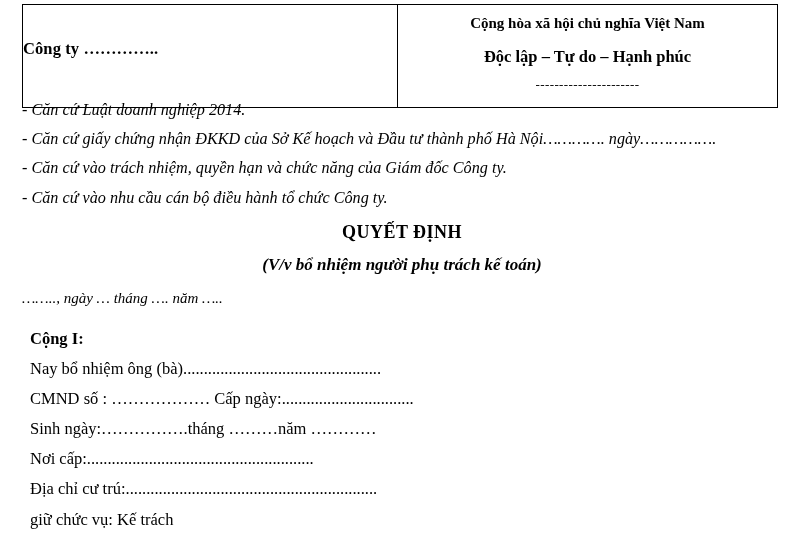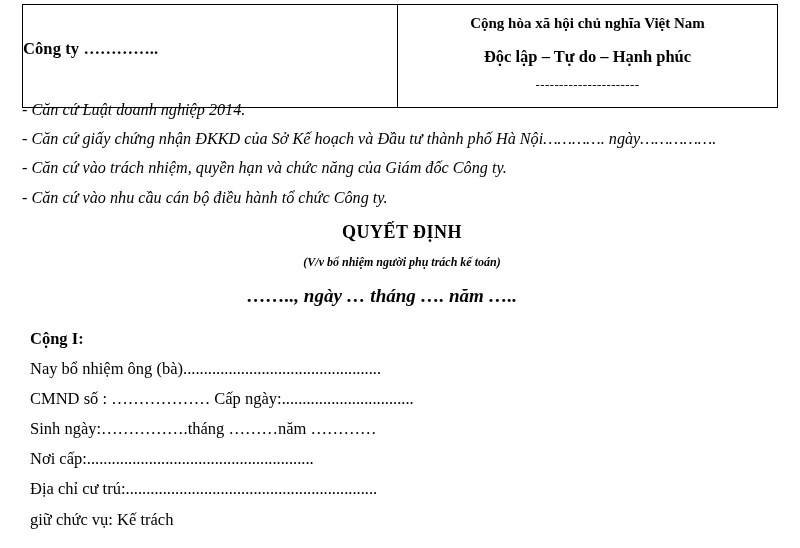--- a/index.html
+++ b/index.html
@@ -89,28 +89,28 @@
     text-align: center;
     font-weight: bold;
     font-size: 18px;
     letter-spacing: .5px;
     margin: 16px 0 0 0;
   }
   .subtitle {
     text-align: center;
     font-style: italic;
     font-weight: bold;
-    font-size: 12px;
+    font-size: 17px;
     margin: 12px 0 0 0;
   }
   .date-line {
-    text-align: center;
+    text-align: left;
     font-style: italic;
-    font-weight: bold;
-    font-size: 19px;
+    font-weight: normal;
+    font-size: 15px;
     margin: 15px 40px 0 0;
   }
 
   .article {
     font-weight: bold;
     font-size: 16.5px;
     margin: 22px 0 0 8px;
   }
   .field-line {
     font-size: 16.5px;

